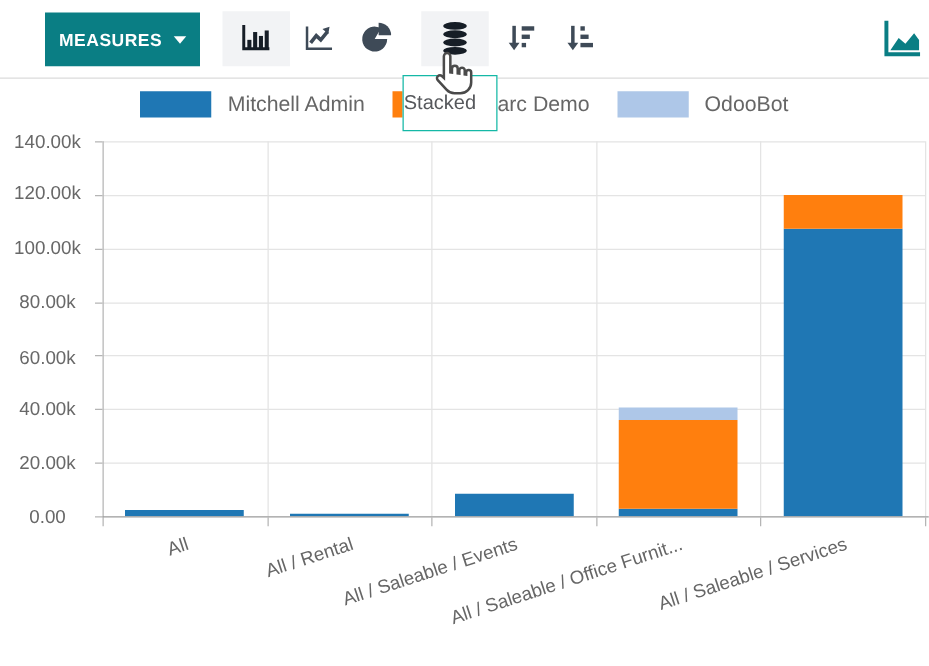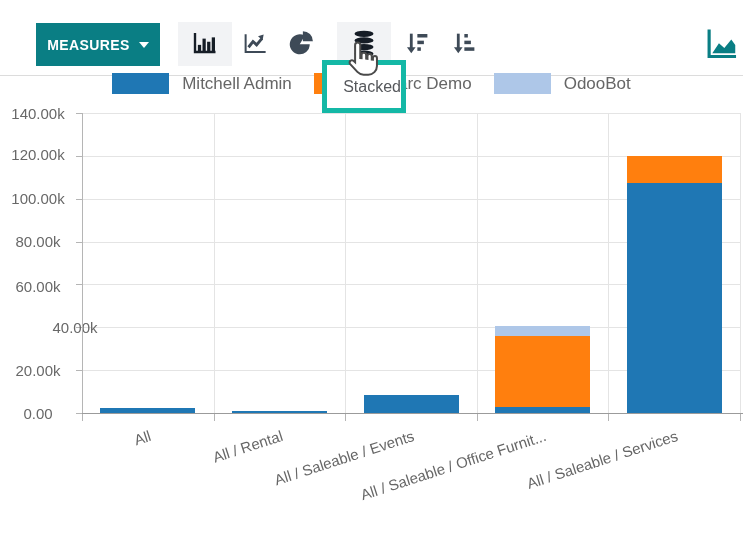--- a/index.html
+++ b/index.html
@@ -2,21 +2,21 @@
 <html><head>
 <meta charset="utf-8">
 <style>
   html,body{margin:0;padding:0;}
   body{
     width:743px;height:533px;position:relative;overflow:hidden;
     background:#ffffff;font-family:"Liberation Sans",sans-serif;
     -webkit-font-smoothing:antialiased;
   }
   
-  .toolbar{position:absolute;left:0;top:13px;width:743px;height:62px;background:#fff;border-bottom:1px solid #dcdcdc;}
+  .toolbar{position:absolute;left:0;top:0;width:743px;height:62px;background:#fff;border-bottom:1px solid #dcdcdc;}
   .measures-btn{
     position:absolute;left:36px;top:10px;height:43px;width:124px;
     background:#0a7e84;color:#fff;border:none;cursor:pointer;
     font-family:"Liberation Sans",sans-serif;font-size:14px;font-weight:bold;letter-spacing:.4px;
     display:flex;align-items:center;justify-content:center;gap:9px;
   }
   .caret-down{width:0;height:0;border-left:5px solid transparent;border-right:5px solid transparent;border-top:6px solid #ffffff;}
   .tool-btn{
     position:absolute;top:9px;height:44px;display:flex;align-items:center;justify-content:center;
     background:transparent;border:none;cursor:pointer;padding:0;
@@ -26,22 +26,22 @@
   .icon-grey{color:#3e4a57;}
   .icon-teal{color:#0a7e84;}
   
   .legend-row{position:absolute;left:0;top:73px;width:743px;display:flex;justify-content:center;align-items:center;z-index:5;}
   .legend-item{display:flex;align-items:flex-end;margin:0 11px;cursor:pointer;}
   .legend-swatch{width:57px;height:21px;margin-right:13px;}
   .legend-label{font-size:17px;color:#666666;white-space:nowrap;}
   
   .tooltip{
     position:absolute;left:322px;top:60px;width:74px;height:43px;z-index:20;
-    background:#ffffff;border:5px solid #14b8a6;
-    display:flex;align-items:center;justify-content:flex-end;
+    background:#ffffff;border:1px solid #14b8a6;
+    display:flex;align-items:center;justify-content:flex-start;
     font-size:16px;color:#56585c;
   }
   .cursor{position:absolute;left:339px;top:36px;z-index:30;pointer-events:none;}
   
   .chart-area{position:absolute;left:0;top:100px;width:743px;height:433px;}
   .gridline-h{position:absolute;height:1px;background:#e4e4e4;}
   .gridline-v{position:absolute;width:1px;background:#e4e4e4;}
   .axis-line-y{position:absolute;width:1px;background:#b5b5b5;}
   .axis-line-x{position:absolute;height:1px;background:#9b9b9b;z-index:4;}
   .tick-stub-y{position:absolute;width:6px;height:1px;background:#b5b5b5;}
@@ -165,21 +165,21 @@
       <div class="tick-stub-y" style="left: 76px; top: 98.7px;"></div>
       <div class="ytick-label" style="left: 0px; top: 90.2px;">100.00k</div>
       <div class="gridline-h" style="left: 82px; top: 141.6px; width: 658px;"></div>
       <div class="tick-stub-y" style="left: 76px; top: 141.6px;"></div>
       <div class="ytick-label" style="left: 0px; top: 133.1px;">80.00k</div>
       <div class="gridline-h" style="left: 82px; top: 184.4px; width: 658px;"></div>
       <div class="tick-stub-y" style="left: 76px; top: 184.4px;"></div>
       <div class="ytick-label" style="left: 0px; top: 178px;">60.00k</div>
       <div class="gridline-h" style="left: 82px; top: 227.3px; width: 658px;"></div>
       <div class="tick-stub-y" style="left: 76px; top: 227.3px;"></div>
-      <div class="ytick-label" style="left: 0px; top: 218.8px; margin-left: 37px;">40.00k</div>
+      <div class="ytick-label" style="left: 0px; top: 218.8px;">40.00k</div>
       <div class="gridline-h" style="left: 82px; top: 270.1px; width: 658px;"></div>
       <div class="tick-stub-y" style="left: 76px; top: 270.1px;"></div>
       <div class="ytick-label" style="left: 0px; top: 261.6px;">20.00k</div>
       <div class="tick-stub-y" style="left: 76px; top: 313px;"></div>
       <div class="ytick-label" style="left: 0px; top: 304.5px;">0.00</div>
       <div class="tick-stub-x" style="left: 82px; top: 314px;"></div>
       <div class="gridline-v" style="left: 213.6px; top: 13px; height: 300px;"></div>
       <div class="tick-stub-x" style="left: 213.6px; top: 314px;"></div>
       <div class="gridline-v" style="left: 345.2px; top: 13px; height: 300px;"></div>
       <div class="tick-stub-x" style="left: 345.2px; top: 314px;"></div>

